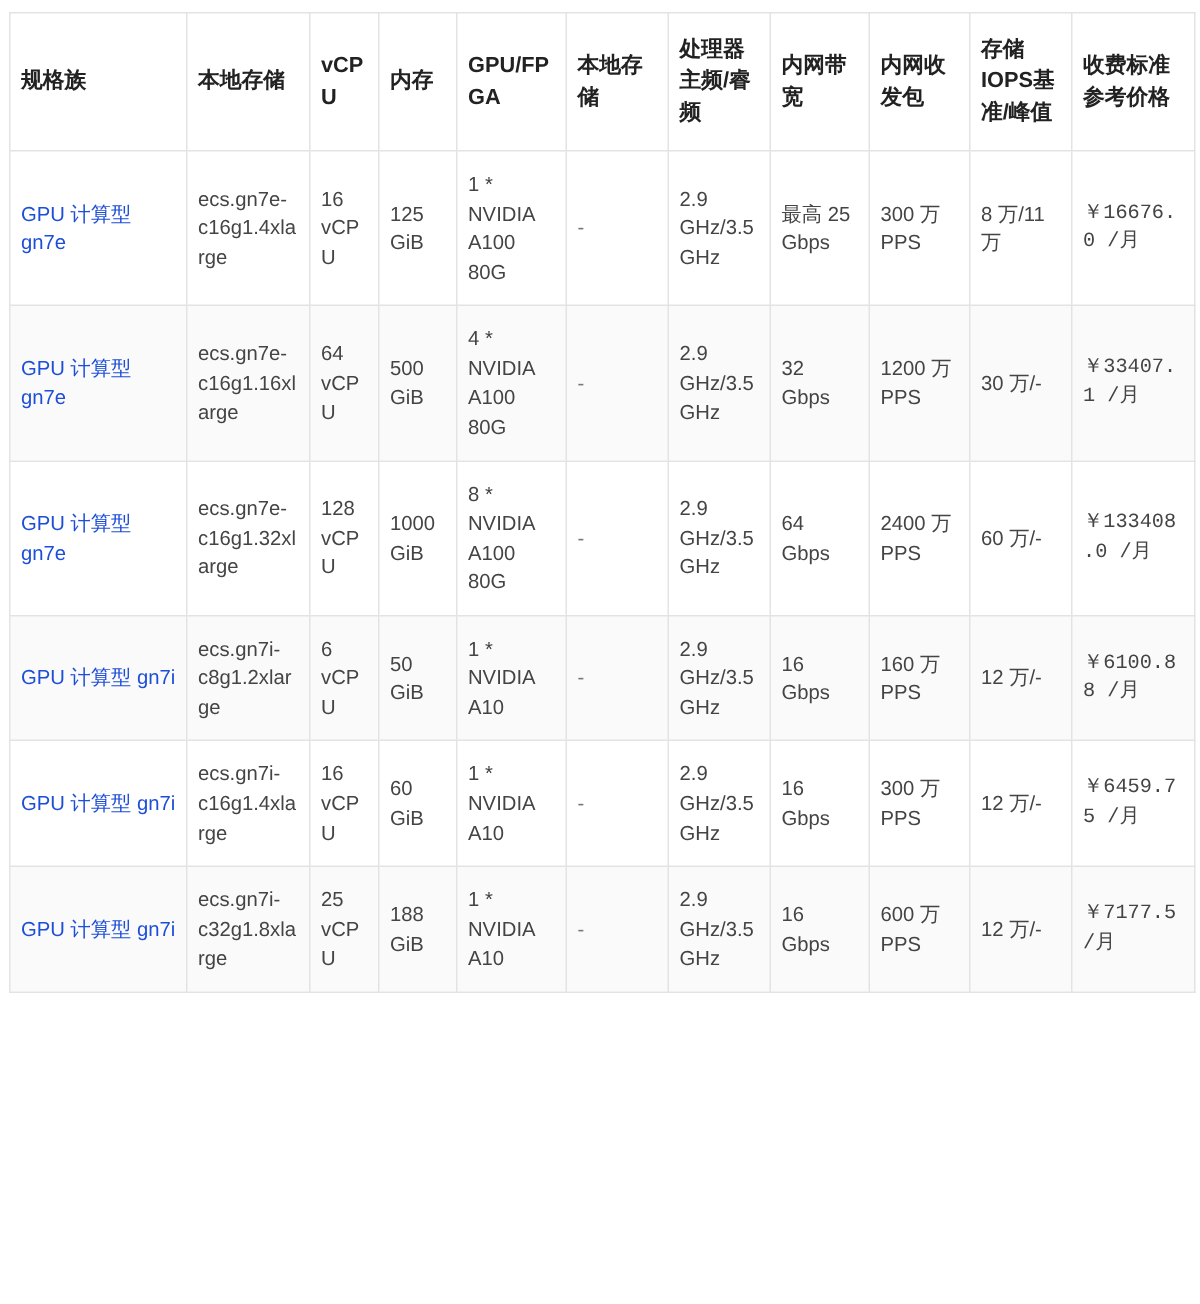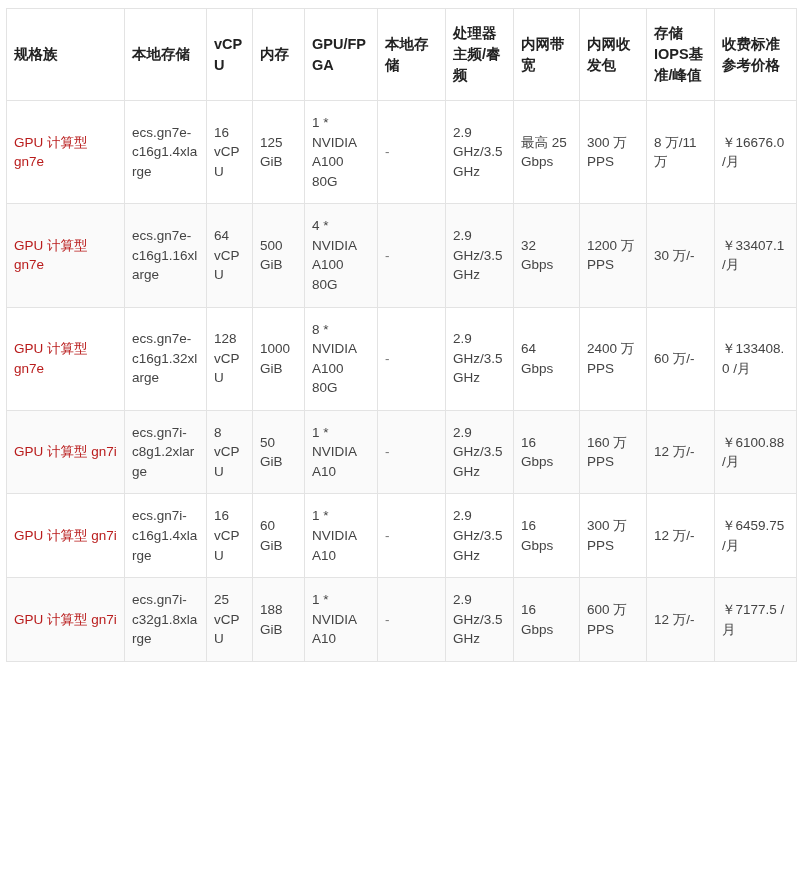--- a/index.html
+++ b/index.html
@@ -51,28 +51,29 @@
   .spec-table td {
     font-size: 13.5px;
     color: #444444;
     padding: 12px 7px;
     background: #ffffff;
   }
   .spec-table tbody tr.alt td {
     background: #fafafa;
   }
   .spec-table td.family {
-    color: #b91c1c;
+    color: #1d4ed8;
   }
   .spec-table td.dash {
     text-align: left;
     color: #777777;
   }
   .spec-table td.price {
     color: #444444;
+    font-family: Liberation Mono, monospace;
   }
 </style>
 </head>
 <body>
 
 <table class="spec-table">
   <colgroup>
     <col class="c0">
       <col class="c1">
       <col class="c2">
@@ -136,21 +137,21 @@
       <td class="dash">-</td>
       <td>2.9 GHz/3.5 GHz</td>
       <td>64 Gbps</td>
       <td>2400 万 PPS</td>
       <td>60 万/-</td>
       <td class="price">￥133408.0 /月</td>
     </tr>
     <tr class="alt">
       <td class="family">GPU 计算型 gn7i</td>
       <td>ecs.gn7i-c8g1.2xlarge</td>
-      <td>8 vCPU</td>
+      <td>6 vCPU</td>
       <td>50 GiB</td>
       <td>1 * NVIDIA A10</td>
       <td class="dash">-</td>
       <td>2.9 GHz/3.5 GHz</td>
       <td>16 Gbps</td>
       <td>160 万 PPS</td>
       <td>12 万/-</td>
       <td class="price">￥6100.88 /月</td>
     </tr>
     <tr>

